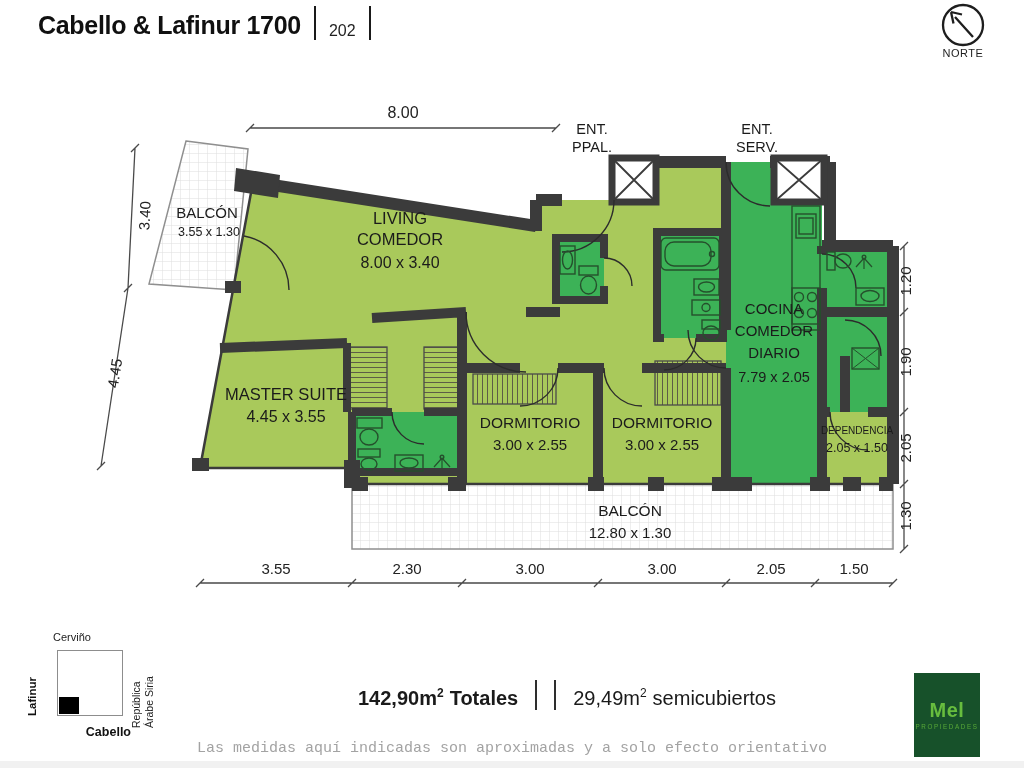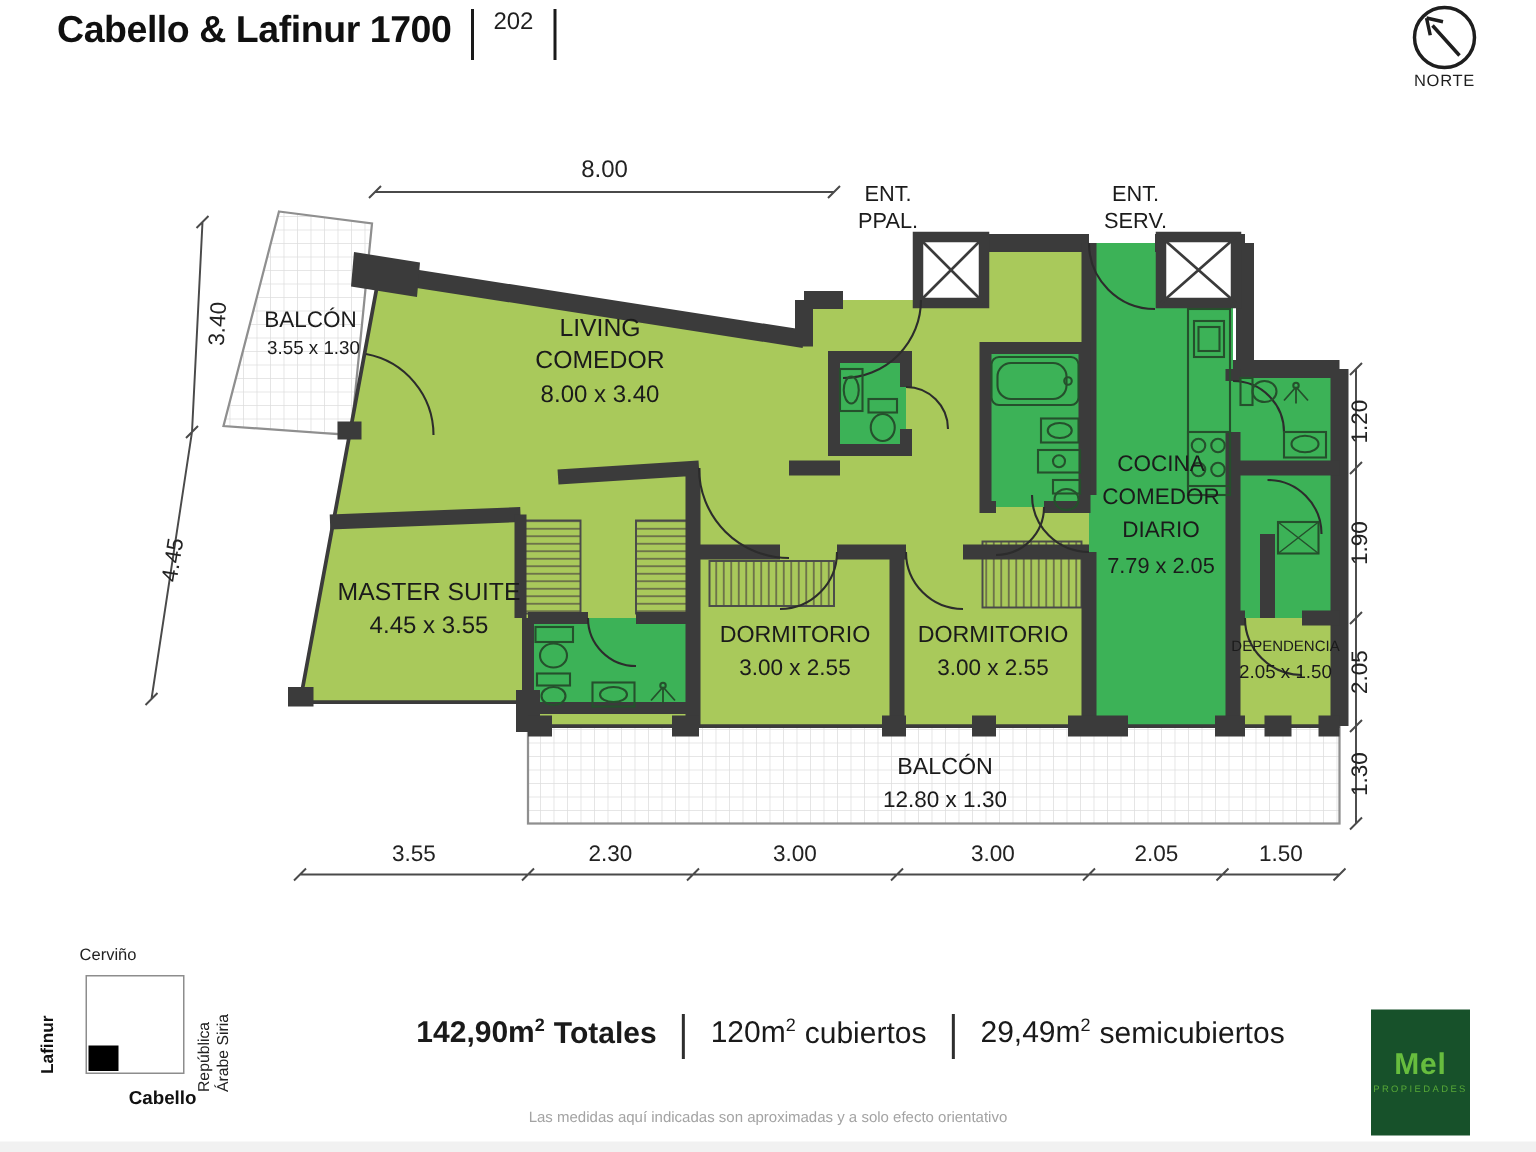--- a/index.html
+++ b/index.html
@@ -1,49 +1,49 @@
 <!DOCTYPE html>
 <html><head>
 <meta charset="utf-8">
 <style>
   html,body{margin:0;padding:0;background:#fff;}
   .page{position:relative;width:1024px;height:768px;background:#ffffff;overflow:hidden;
         font-family:"Liberation Sans",sans-serif;color:#1b1b1b;}
   
-  .header{position:absolute;left:38px;top:6px;display:flex;align-items:flex-start;gap:13px;}
+  .header{position:absolute;left:38px;top:6px;display:flex;align-items:flex-end;gap:13px;}
   .header .t1{font-size:25px;font-weight:bold;color:#101010;letter-spacing:-0.3px;}
   .header .sep{width:2px;height:34px;background:#1a1a1a;}
   .header .t2,.header .t3{font-size:16px;color:#1f1f1f;}
   
   .plan-svg{position:absolute;left:0;top:0;width:1024px;height:768px;}
   
   .minimap{position:absolute;left:18px;top:626px;width:170px;height:140px;font-size:11px;}
   .mm-square{position:absolute;left:39px;top:24px;width:64px;height:64px;border:1.5px solid #8d8d8d;background:#fff;}
   .mm-marker{position:absolute;left:1px;bottom:1px;width:20px;height:17px;background:#000;}
   .mm-top{position:absolute;left:12px;top:5px;width:84px;text-align:center;color:#222;}
   .mm-bottom{position:absolute;left:29px;top:99px;width:84px;text-align:right;font-weight:bold;font-size:12.5px;color:#111;}
   .mm-left{position:absolute;left:8px;top:24px;height:66px;display:flex;align-items:center;
            writing-mode:vertical-rl;transform:rotate(180deg);font-weight:bold;font-size:11.5px;color:#111;}
   .mm-right{position:absolute;left:112px;top:12px;height:90px;display:flex;flex-direction:row;gap:1px;font-size:10.5px;color:#222;}
   .mm-right span{writing-mode:vertical-rl;transform:rotate(180deg);display:flex;align-items:center;}
   
   .areas{position:absolute;left:567px;top:676px;transform:translateX(-50%);display:flex;
-         align-items:flex-start;gap:17px;white-space:nowrap;height:34px;}
+         align-items:flex-end;gap:17px;white-space:nowrap;height:34px;}
   .areas .seg{font-size:20px;color:#1a1a1a;}
   .areas .seg.bold{font-weight:bold;}
   .areas sup{font-size:12px;}
   .areas .lbl{margin-left:6px;}
   .areas .adiv{width:2px;height:30px;background:#2e2e2e;}
   
   .logo{position:absolute;left:914px;top:673px;width:66px;height:84px;background:#17512a;
         display:flex;flex-direction:column;align-items:center;justify-content:center;}
   .logo .lname{font-size:20px;font-weight:bold;color:#67bd3e;line-height:1;letter-spacing:.5px;}
   .logo .lsub{font-size:6.3px;letter-spacing:1.6px;color:#57a837;margin-top:3px;}
   
-  .disclaimer{position:absolute;left:0;top:740px;width:100%;text-align:center;font-size:10px;color:#a3a3a3;}
+  .disclaimer{position:absolute;left:0;top:740px;width:100%;text-align:center;font-size:15px;color:#a3a3a3;font-family:Liberation Mono, monospace;}
   .bottomstrip{position:absolute;left:0;bottom:0;width:100%;height:7px;background:#f1f1f1;}
 </style>
 </head>
 <body>
 
 <div class="page">
 
   <div class="header">
     <span class="t1">Cabello &amp; Lafinur 1700</span>
     <span class="sep"></span>
@@ -273,23 +273,20 @@
       <span>Árabe Siria</span>
     </div>
     <div class="mm-bottom">Cabello</div>
   </div>
 
   <div class="areas">
     <div class="seg bold">
       <span>142,90m</span><sup>2</sup><span class="lbl">Totales</span>
     </div>
     <div class="adiv"></div>
-    <div class="seg">
-      <span>120m</span><sup>2</sup><span class="lbl">cubiertos</span>
-    </div>
     <div class="adiv"></div>
     <div class="seg">
       <span>29,49m</span><sup>2</sup><span class="lbl">semicubiertos</span>
     </div>
   </div>
 
   <div class="logo">
     <div class="lname">Mel</div>
     <div class="lsub">PROPIEDADES</div>
   </div>

